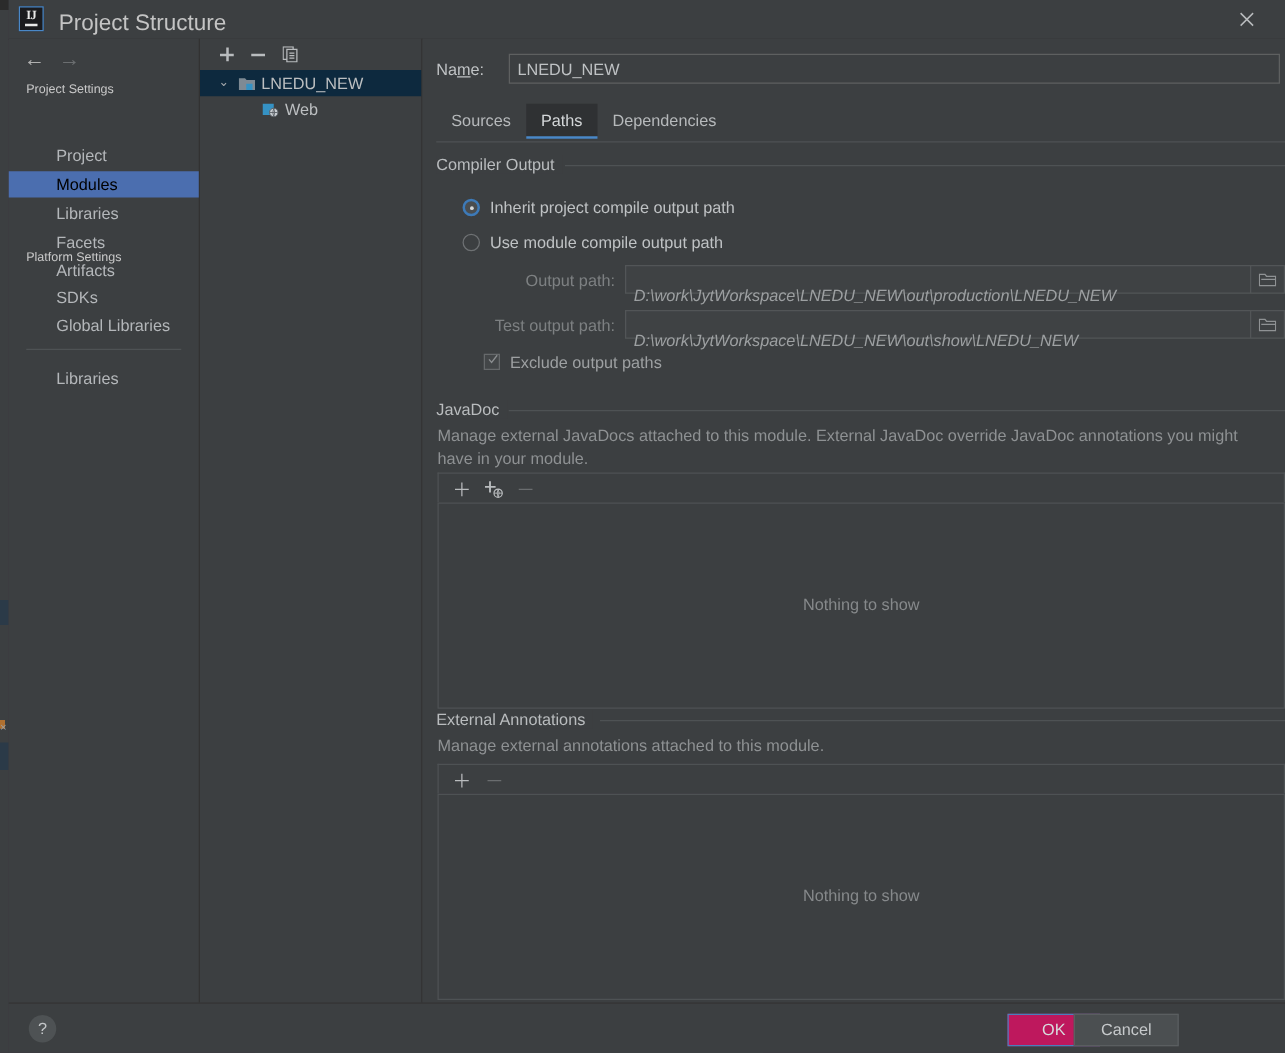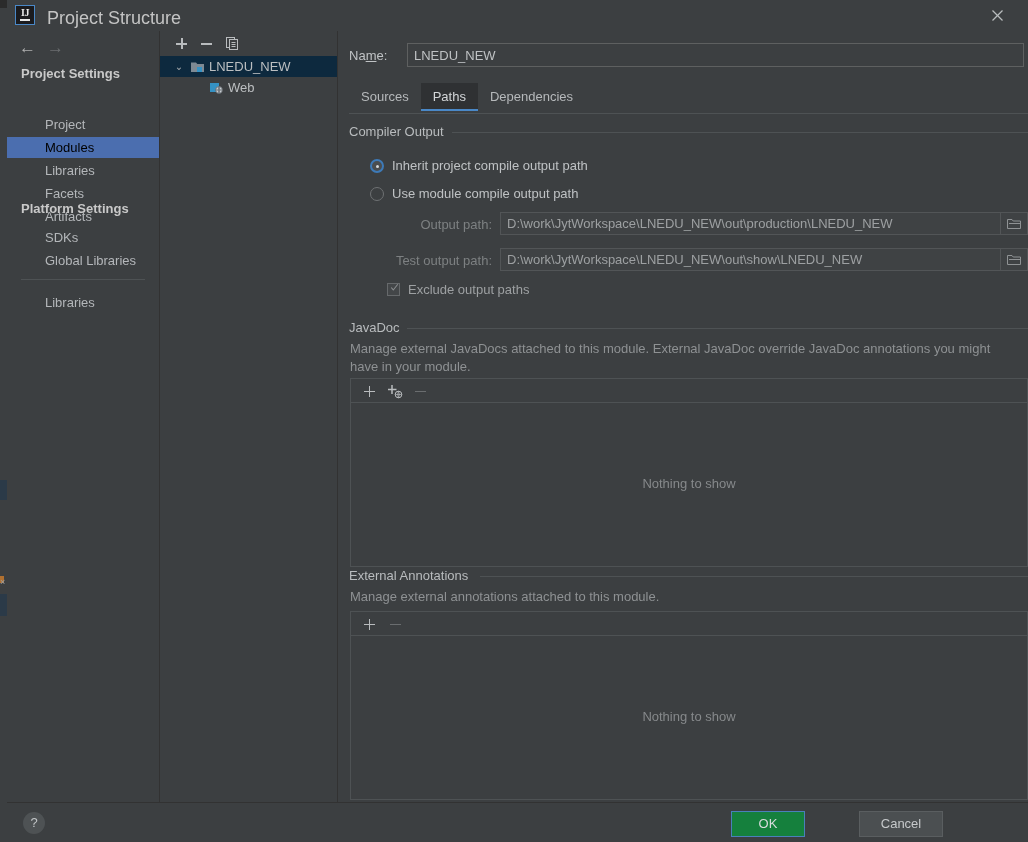--- a/index.html
+++ b/index.html
@@ -138,22 +138,22 @@
     color: #b0b0b0;
     cursor: pointer;
   }
   .nav-arrow.back { left: 12px; }
   .nav-arrow.fwd { left: 40px; color: #6b6e70; }
 
   .nav-group {
     position: absolute;
     left: 0;
     width: 152px;
-    font-size: 13px;
-    font-weight: bold;
+    font-size: 10px;
+    font-weight: normal;
     color: #c9c9c9;
     padding-left: 14px;
     box-sizing: border-box;
   }
   .nav-item {
     position: absolute;
     left: 0;
     width: 152px;
     height: 21px;
     line-height: 21px;
@@ -359,24 +359,25 @@
   }
   .field-box {
     position: absolute;
     height: 23px;
     background: #3f4244;
     border: 1px solid #525557;
     box-sizing: border-box;
   }
   .field-text {
     position: absolute;
-    left: 6px; top: 3px;
+    left: 6px; top: 16px;
     font-size: 13px;
     color: #9da0a2;
     white-space: nowrap;
+    font-style: italic;
   }
   .browse-btn {
     position: absolute;
     width: 28px; height: 23px;
     background: #3f4244;
     border: 1px solid #525557;
     box-sizing: border-box;
     display: flex; align-items: center; justify-content: center;
     cursor: pointer;
   }
@@ -456,23 +457,23 @@
     border-radius: 50%;
     background: #4e5254;
     color: #c2c5c7;
     font-size: 13px;
     line-height: 22px;
     text-align: center;
     cursor: pointer;
   }
   .ok-btn {
     position: absolute;
-    left: 724px; top: 8px;
+    left: 799px; top: 8px;
     width: 74px; height: 26px;
-    background: #15803d;
+    background: #be185d;
     border: 1px solid #4a80bb;
     box-sizing: border-box;
     color: #d8dbdd;
     font-size: 13px;
     line-height: 24px;
     text-align: center;
     cursor: pointer;
   }
   .cancel-btn {
     position: absolute;

